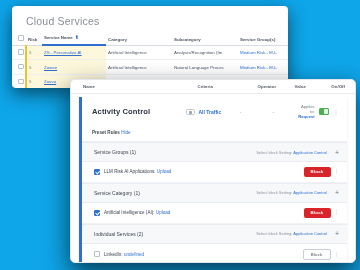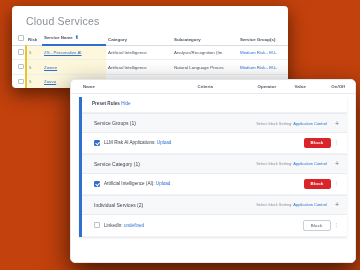--- a/index.html
+++ b/index.html
@@ -2,21 +2,21 @@
 <html><head>
 <meta charset="utf-8">
 <style>
   * { box-sizing: border-box; margin: 0; padding: 0; }
   html, body {
     width: 360px; height: 270px;
     background: #000000;
     font-family: "Liberation Sans", sans-serif;
     overflow: hidden;
   }
-  #stage { position: relative; width: 360px; height: 270px; background:#c2410c; }
+  #stage { position: relative; width: 360px; height: 270px; background:#0ea5e9; }
 
   
   .back-window {
     position: absolute;
     left: 12px; top: 6px;
     width: 276px; height: 82px;
     background: #ffffff;
     border-radius: 4px;
     box-shadow: 0 6px 18px rgba(0,0,0,0.55);
     overflow: hidden;
@@ -226,20 +226,35 @@
 
     <div class="ac-colhdr">
       <span style="width:118px">Name</span>
       <span style="width:62px">Criteria</span>
       <span style="width:38px">Operator</span>
       <span style="width:38px">Value</span>
       <span style="flex:1;text-align:right">On/Off</span>
     </div>
 
     <div class="ac-card">
+      <div class="ac-toprow">
+        <span class="ac-title" style="width:110px">Activity Control</span>
+        <span style="width:62px;display:flex;align-items:center">
+          <span class="chip-box"></span>
+          <span class="all-traffic">All Traffic</span>
+        </span>
+        <span class="dash" style="width:38px">-</span>
+        <span class="dash" style="width:30px">-</span>
+        <span class="applies" style="flex:1;text-align:right;padding-right:4px">
+          <span>Applies to:</span>
+          <b>Request</b>
+        </span>
+        <span class="toggle"></span>
+        <span class="kebab" style="margin-left:4px">⋮</span>
+      </div>
 
       <div class="preset">
         <span>Preset Rules</span>
         <span class="hidelink">Hide</span>
       </div>
 
       <div id="ac-sections">
           <div>
             <div class="sec-row">
               <span class="sec-title">Service Groups (1)</span>

